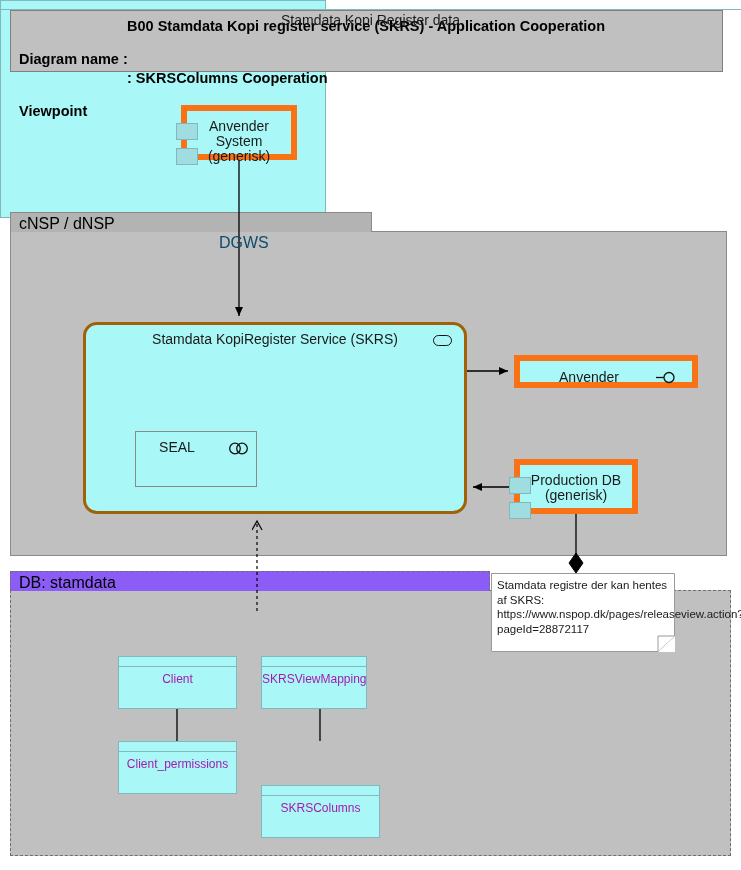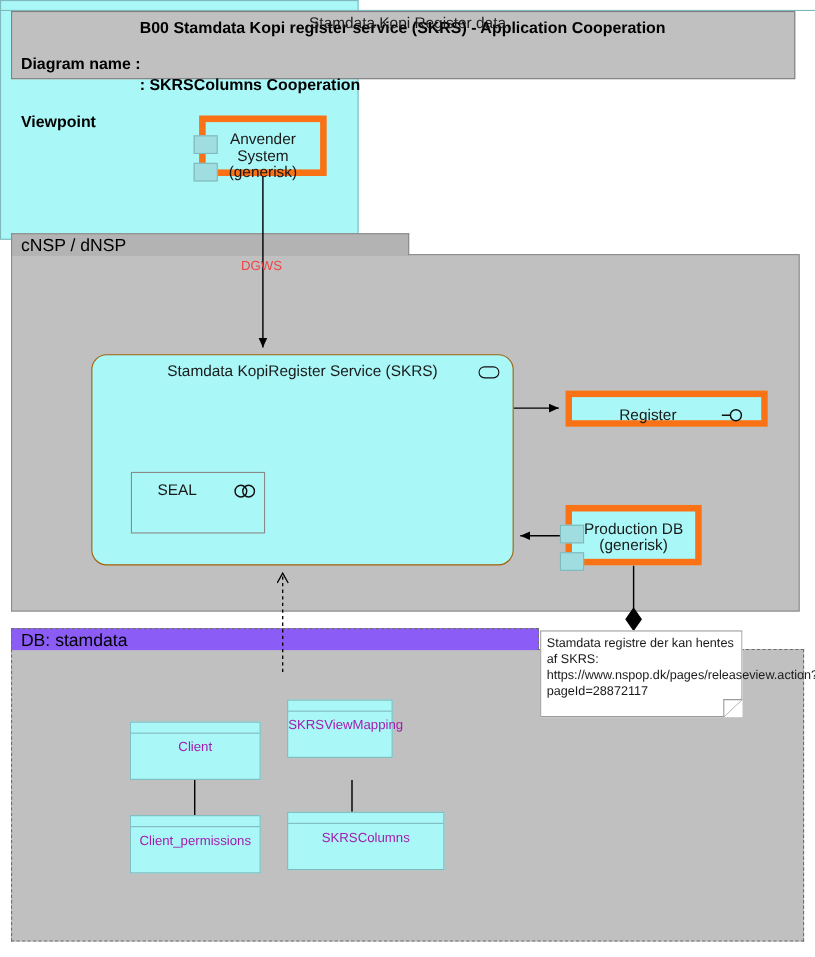--- a/index.html
+++ b/index.html
@@ -111,21 +111,21 @@
 
   
   #anvender-system {
     left: 181px; top: 105px; width: 116px; height: 55px;
   }
   #anvender-label { top: 8px; }
 
   #skrs-service {
     left: 83px; top: 322px; width: 384px; height: 192px;
     border-radius: 14px;
-    border: 1px solid #a16207;
+    border: 3px solid #a16207;
   }
   #skrs-label { top: 7px; }
 
   #skrs-service-icon {
     position: absolute;
     right: 12px;
     top: 10px;
     width: 19px;
     height: 11px;
     border: 1.6px solid #111;
@@ -193,45 +193,45 @@
     box-sizing: border-box;
   }
   .entity .ent-label {
     position: absolute;
     left: 0; right: 0; top: 15px;
     text-align: center;
     font-size: 12px;
     color: #a21caf;
   }
   #ent-client        { left: 118px; top: 656px; width: 119px; height: 53px; }
-  #ent-viewmapping   { left: 261px; top: 636px; width: 96px; height: 53px; }
+  #ent-viewmapping   { left: 261px; top: 656px; width: 106px; height: 53px; }
   #ent-permissions   { left: 118px; top: 741px; width: 119px; height: 53px; }
-  #ent-columns       { left: 261px; top: 738px; width: 143px; height: 53px; }
+  #ent-columns       { left: 261px; top: 785px; width: 119px; height: 53px; }
 
   
   #note-box {
     position: absolute;
     left: 491px; top: 573px; width: 184px; height: 79px;
     background: #ffffff;
     box-sizing: border-box;
   }
   #note-text {
     position: absolute;
     left: 6px; top: 5px; right: 5px;
     font-size: 11.5px;
     line-height: 14.6px;
     color: #1a1a1a;
     white-space: pre-line;
   }
 
   
   .edge-label {
     position: absolute;
-    font-size: 12px;
-    color: #ef4444;
+    font-size: 16px;
+    color: #0c4a6e;
     background: transparent;
     white-space: nowrap;
   }
   #dgws-label { left: 219px; top: 234px; }
 
   
   #edges {
     position: absolute;
     left: 0; top: 0;
     width: 741px; height: 870px;
@@ -295,31 +295,31 @@
     <div class="shape-label" id="anvender-label" style="white-space:pre-line;">Anvender System
 (generisk)</div>
   </div>
 
   <div class="edge-label" id="dgws-label">DGWS</div>
 
   <div class="shape" id="skrs-service">
     <div class="shape-label" id="skrs-label">Stamdata KopiRegister Service (SKRS)</div>
     <div id="skrs-service-icon"></div>
 
-    <div id="seal-box" class="shape" style="left:35px; top:106px;">
+    <div id="seal-box" class="shape" style="left:49px; top:106px;">
       <div class="shape-label" id="seal-label">SEAL</div>
       <svg id="seal-icon" viewBox="0 0 22 13">
         <circle cx="7" cy="6.5" r="5.3" fill="none" stroke="#111" stroke-width="1.3"></circle>
         <circle cx="14" cy="6.5" r="5.3" fill="none" stroke="#111" stroke-width="1.3"></circle>
       </svg>
     </div>
   </div>
 
   <div class="shape" id="replicate-box">
-    <div class="shape-label" id="replicate-label">Register</div>
+    <div class="shape-label" id="replicate-label">Anvender</div>
     <svg id="replicate-icon" viewBox="0 0 22 13">
       <line x1="0" y1="6.5" x2="8" y2="6.5" stroke="#111" stroke-width="1.3"></line>
       <circle cx="13" cy="6.5" r="5" fill="none" stroke="#111" stroke-width="1.3"></circle>
     </svg>
   </div>
 
   <div class="shape component" id="production-db">
     <div class="tab t1"></div>
     <div class="tab t2"></div>
     <div class="shape-label" id="prod-db-label" style="white-space:pre-line;">Production DB

